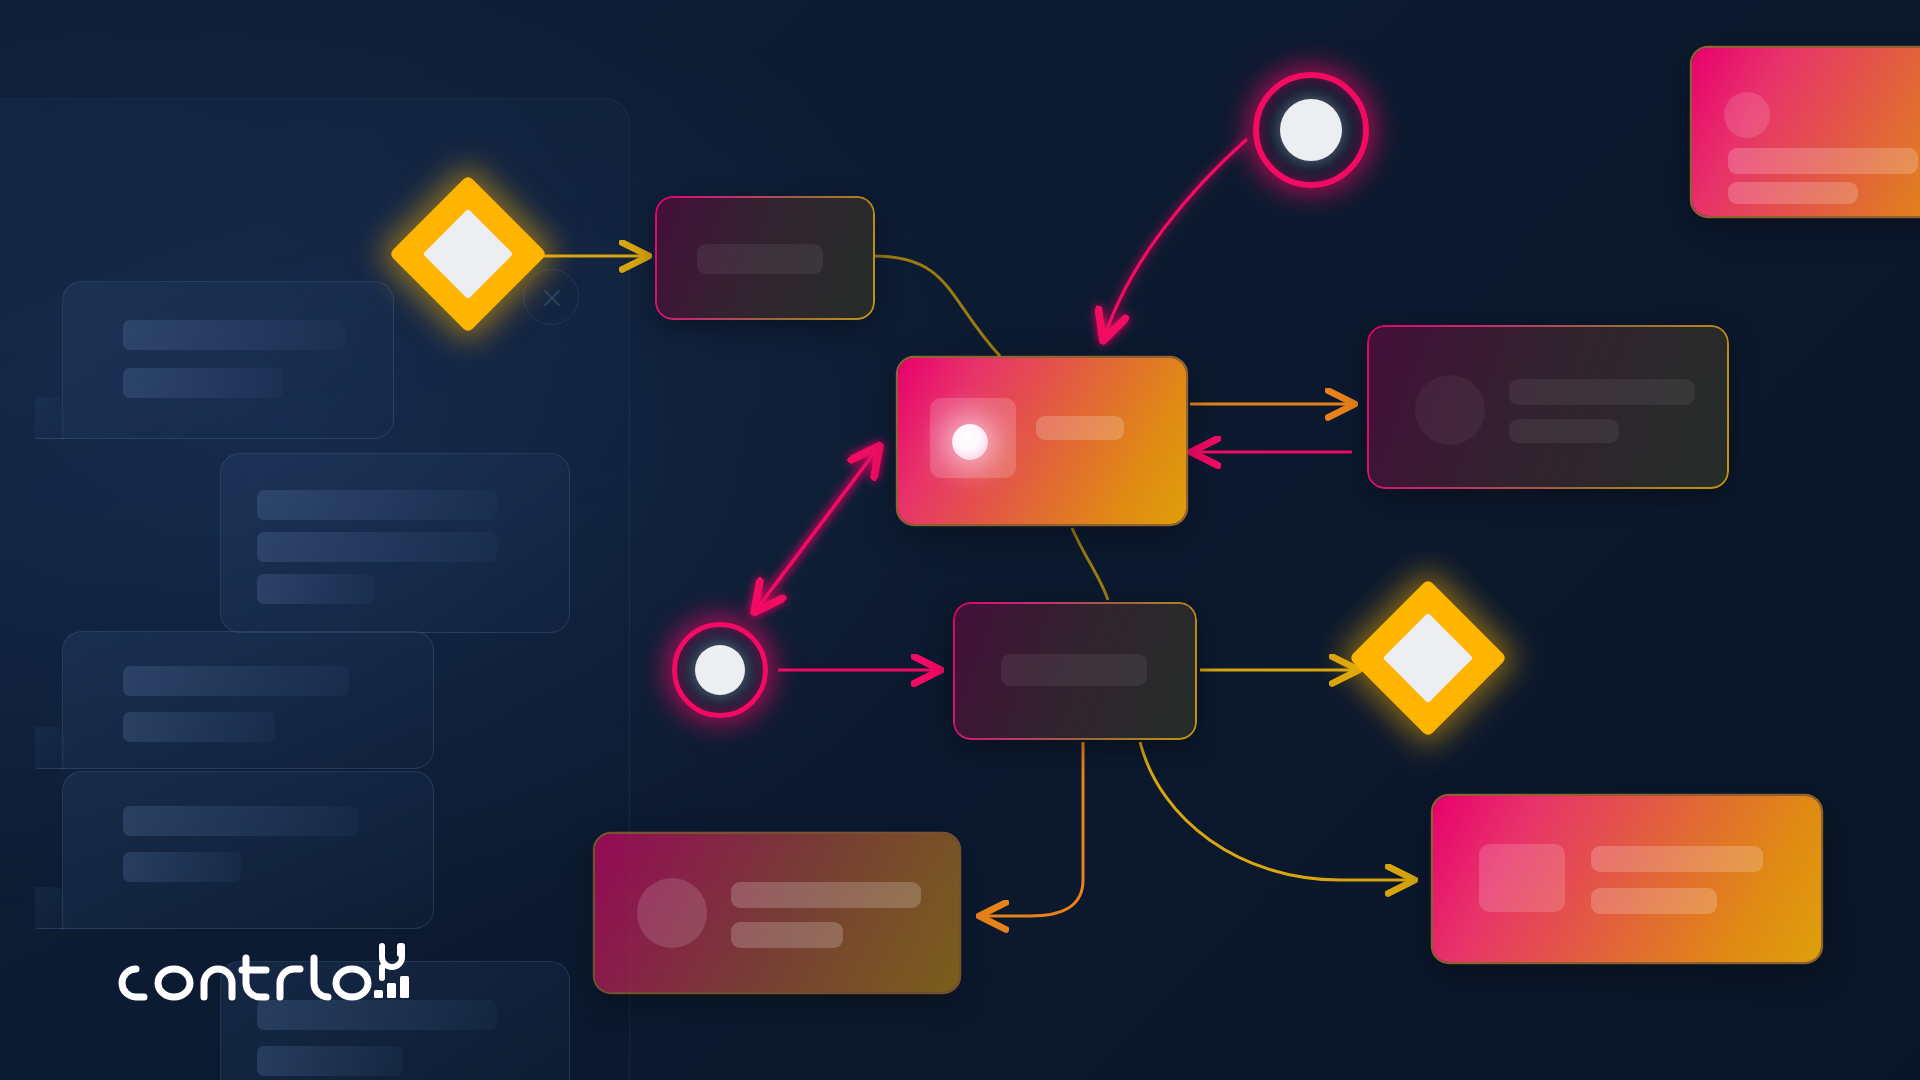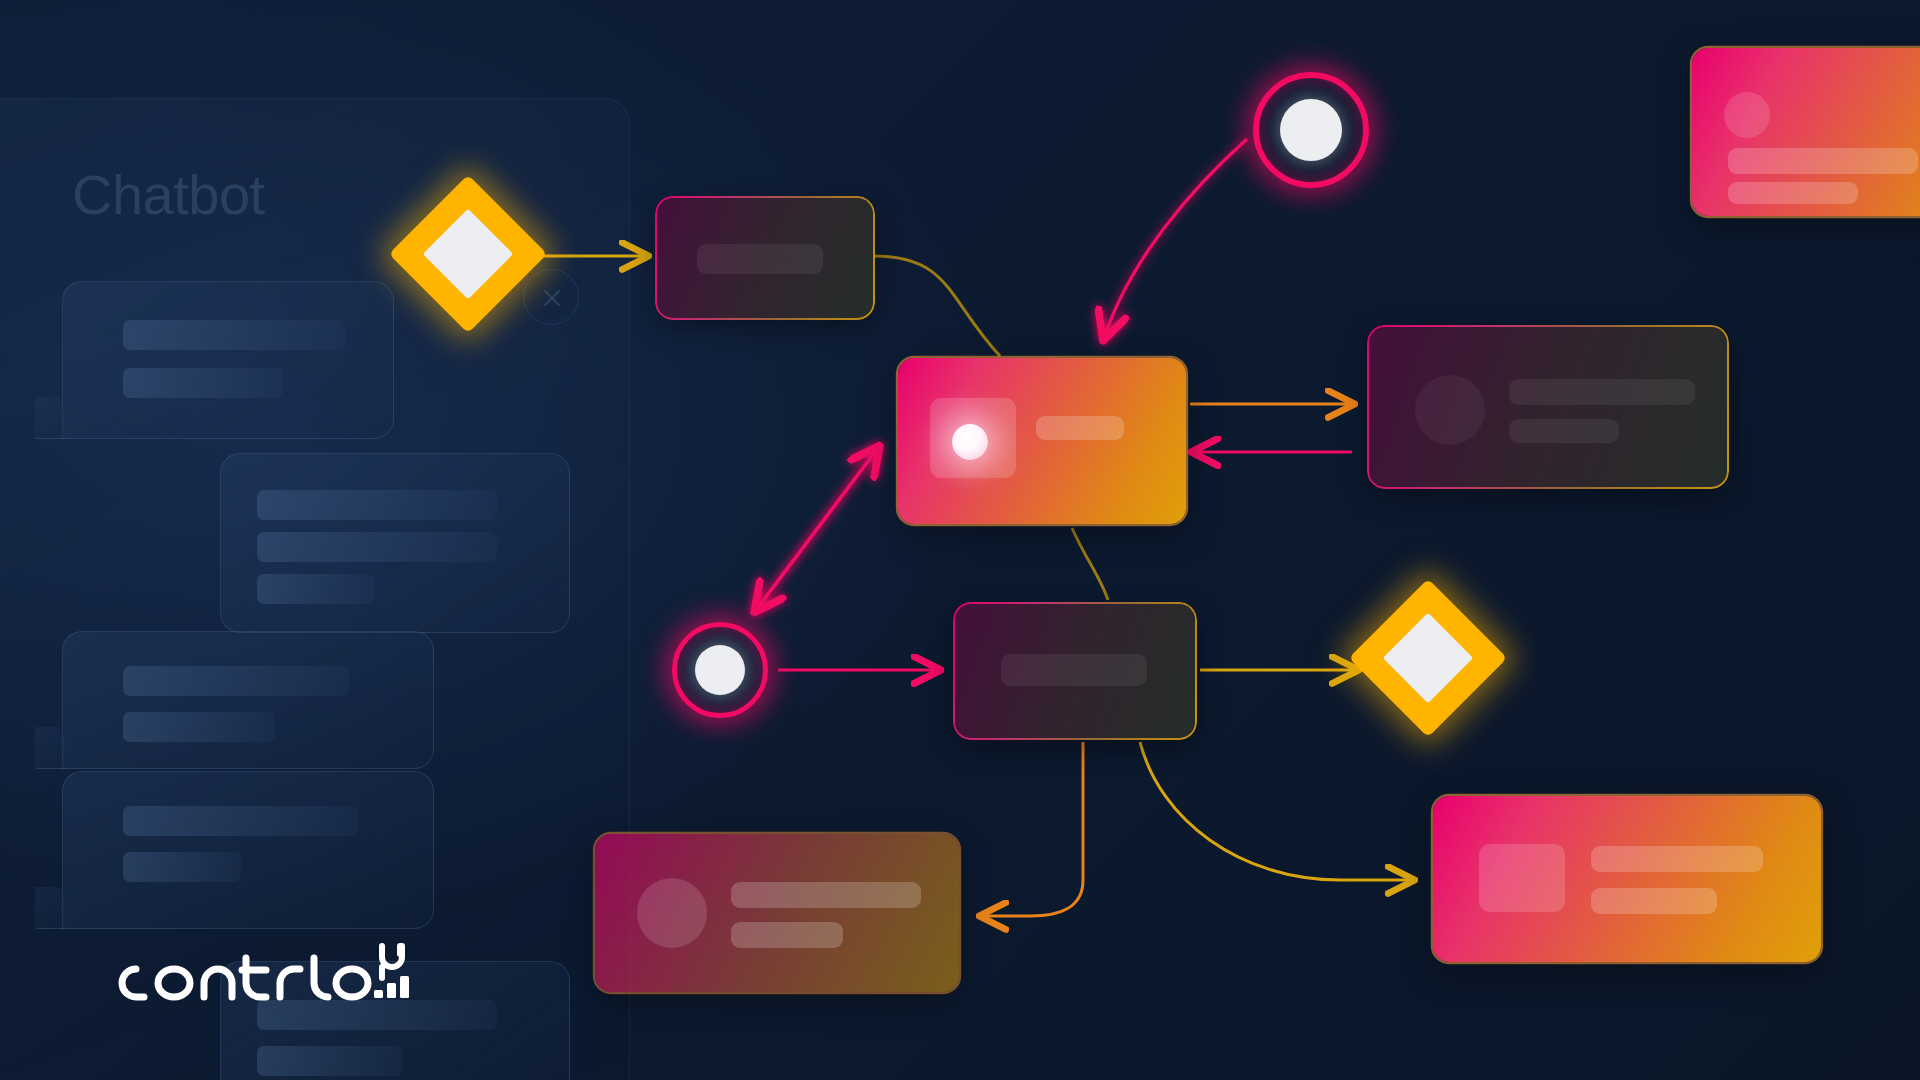--- a/index.html
+++ b/index.html
@@ -131,21 +131,20 @@
     transform:rotate(45deg); border-radius:3px;
   }
 </style>
 </head>
 <body>
 
 <div id="stage">
 
   <div id="chat-panel">
 
-    <div id="chat-title">Chatbot</div>
 
     <div id="chat-close">
       <svg width="28" height="28" viewBox="0 0 28 28">
         <path d="M7 7 L21 21 M21 7 L7 21" stroke="#2a405f" stroke-width="2" stroke-linecap="round" fill="none"></path>
       </svg>
     </div>
 
     <div class="bubble left" style="left:62px;top:182px;width:332px;height:158px;">
       <div class="tail"></div>
       <div class="bar" style="left:60px;top:38px;width:222px;"></div>

